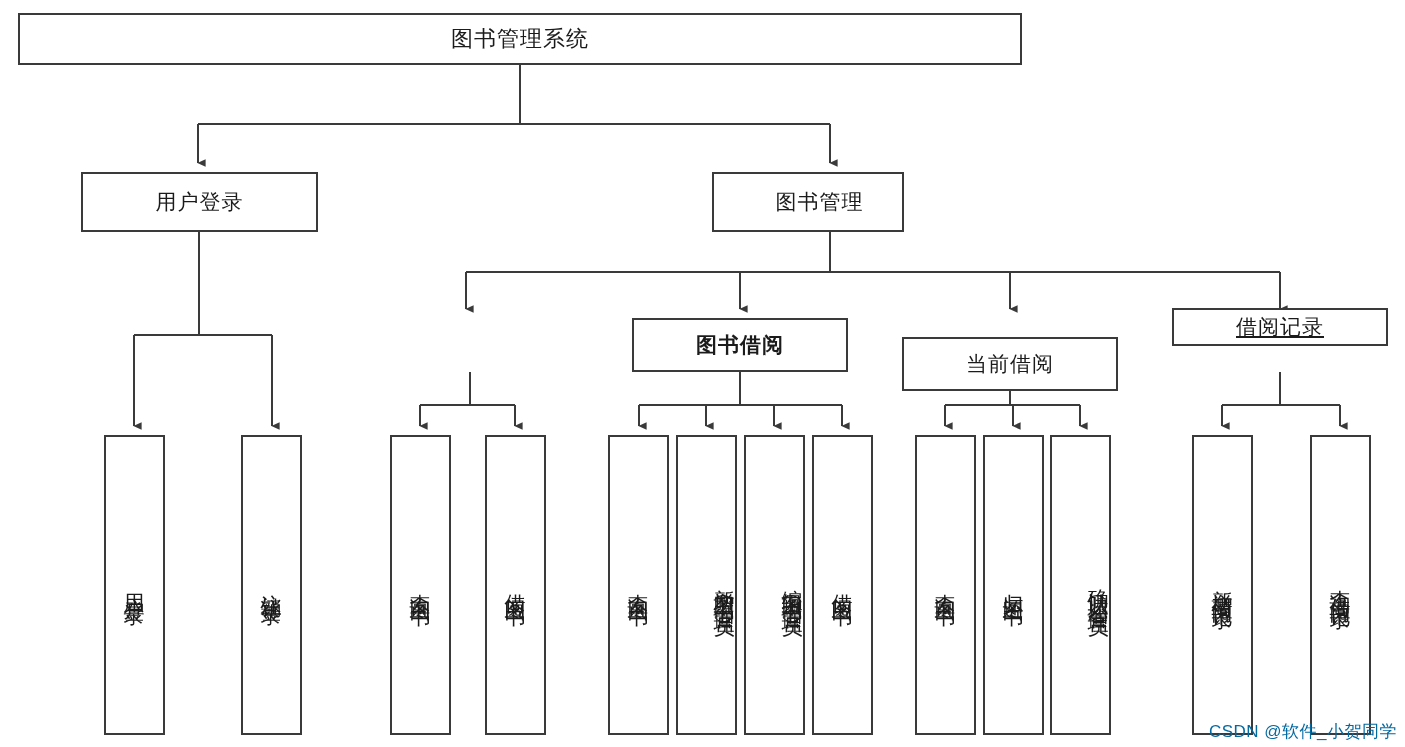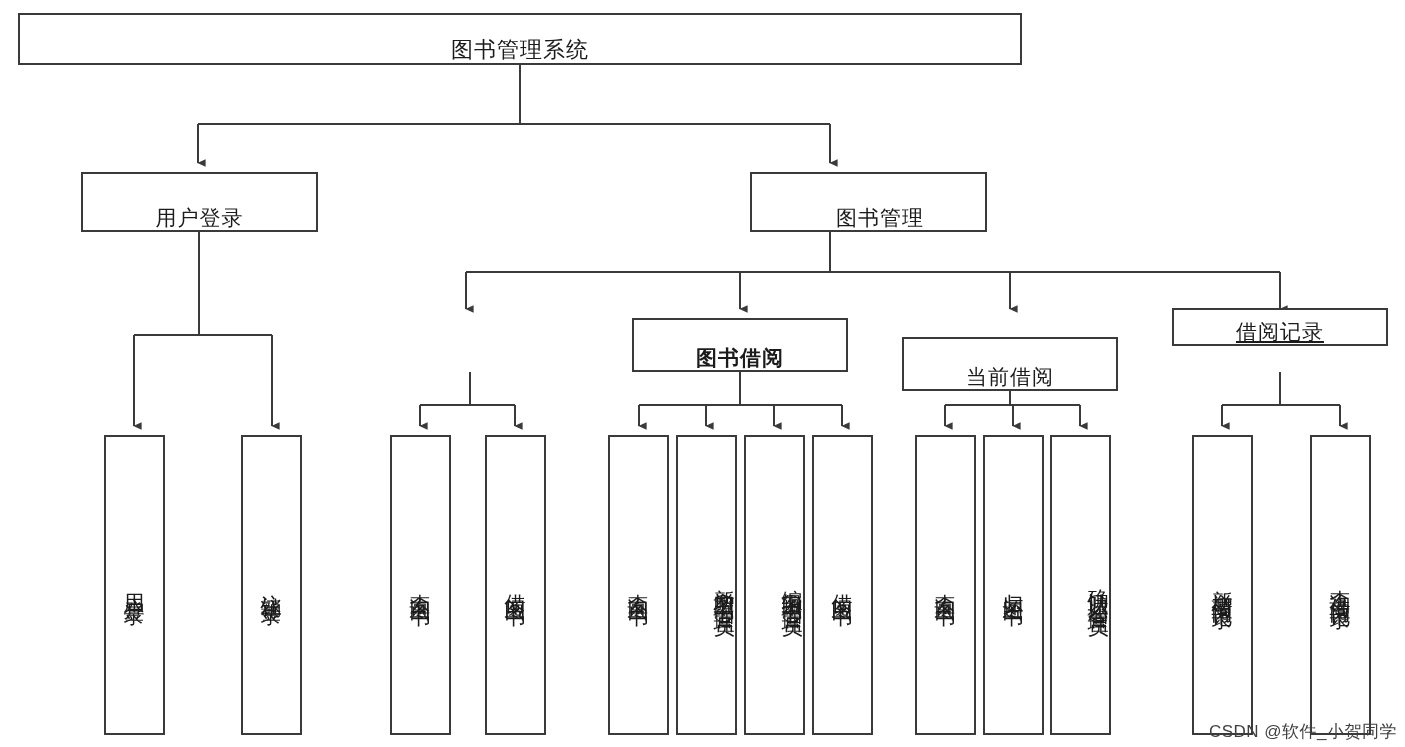--- a/index.html
+++ b/index.html
@@ -12,21 +12,21 @@
 
   svg#wires{position:absolute;left:0;top:0;width:1405px;height:747px;pointer-events:none;}
 
   .node{
     position:absolute;
     box-sizing:border-box;
     border:2px solid #3a3a3a;
     background:#ffffff;
     color:#1b1b1b;
     display:flex;
-    align-items:flex-end;
+    align-items:center;
     justify-content:center;
     text-align:center;
   }
   .node.h{
     font-size:21px;
     line-height:1.2;
     letter-spacing:1px;
   }
   .node.root{ font-size:22px; }
   .node.v{
@@ -39,21 +39,21 @@
     padding-top:10px;
     line-height:1;
   }
   .node.v.mid{ align-items:center; padding-top:0; }
 
   .watermark{
     position:absolute;
     right:8px;
     bottom:4px;
     font-size:17px;
-    color:#404040;
+    color:#0369a1;
     white-space:nowrap;
     letter-spacing:0.5px;
   }
 </style>
 </head>
 <body>
 
 <div id="canvas">
 
   <svg id="wires" viewBox="0 0 1405 747" xmlns="http://www.w3.org/2000/svg">
@@ -109,21 +109,21 @@
     </g>
   </svg>
 
   <div class="node h root" style="left:18px;top:13px;width:1004px;height:52px;">
     <span>图书管理系统</span>
   </div>
 
   <div class="node h" style="left:81px;top:172px;width:237px;height:60px;">
     <span>用户登录</span>
   </div>
-  <div class="node h" style="left:750px;top:172px;width:237px;height:60px;padding-left:23px;">
+  <div class="node h" style="left:712px;top:172px;width:192px;height:60px;padding-left:23px;">
     <span>图书管理</span>
   </div>
 
   <div class="node h" style="left:632px;top:318px;width:216px;height:54px;font-weight:bold;">
     <span>图书借阅</span>
   </div>
   <div class="node h" style="left:902px;top:318px;width:216px;height:54px;margin-top:19px;">
     <span>当前借阅</span>
   </div>
   <div class="node h" style="left:1172px;top:308px;width:216px;height:38px;text-decoration:underline;">

